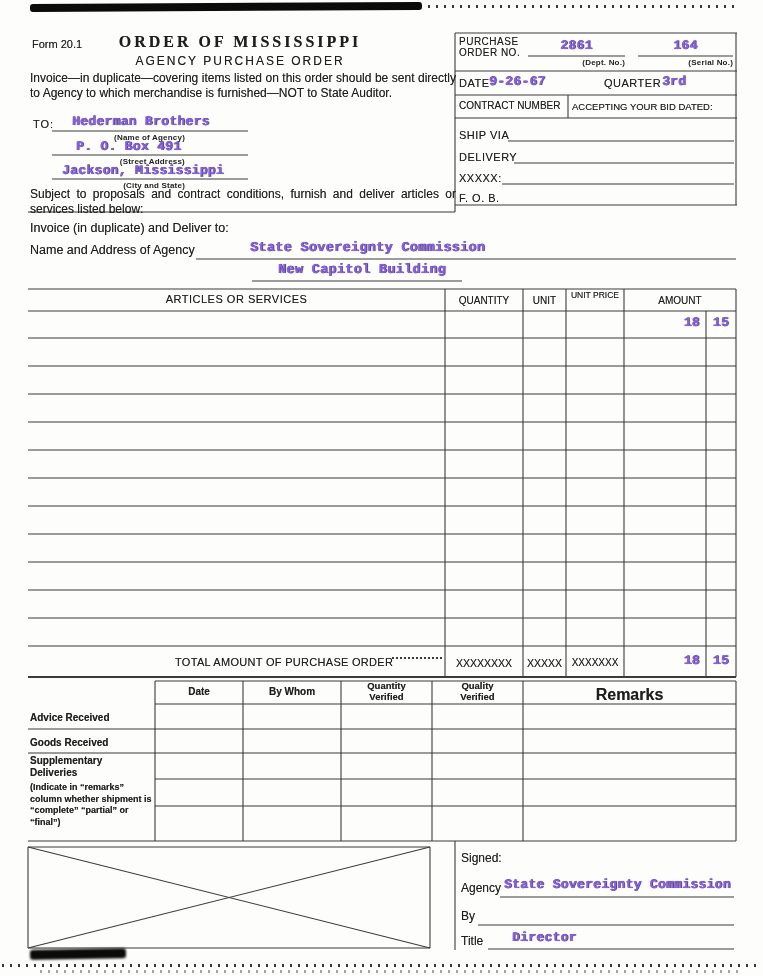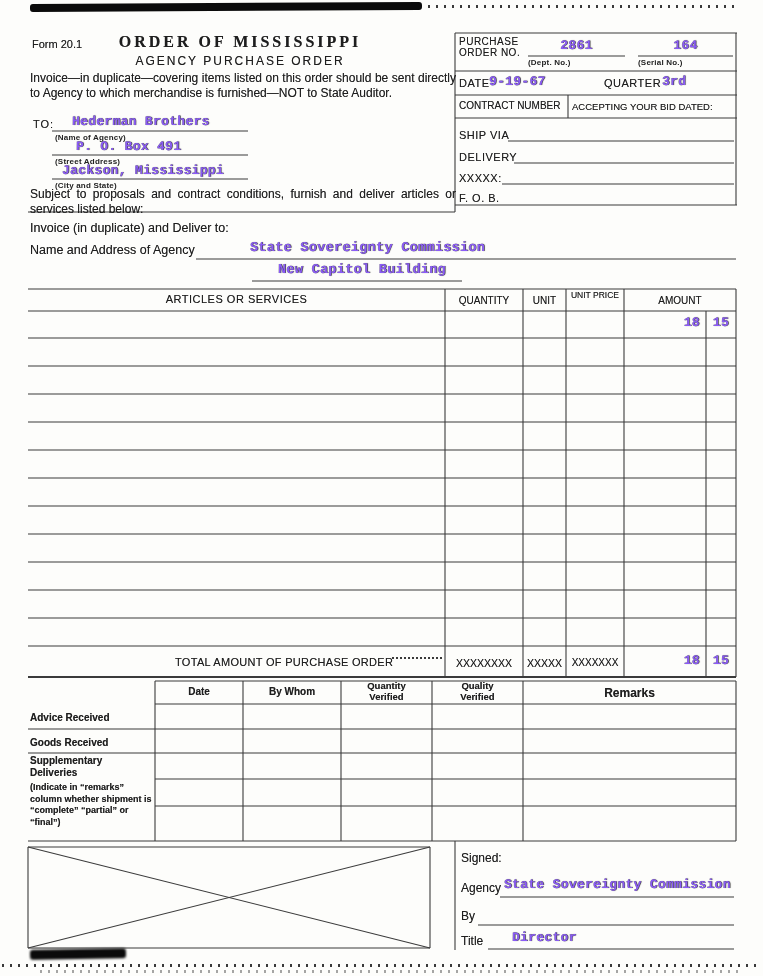--- a/index.html
+++ b/index.html
@@ -3,21 +3,21 @@
 <meta charset="utf-8">
 <style>
   *{margin:0;padding:0;box-sizing:border-box}
   html,body{background:#ffffff}
   .page{position:relative;width:763px;height:976px;background:#fdfdfb;overflow:hidden;
         font-family:"Liberation Sans",sans-serif;color:#1b1b1b}
   .lbl{position:absolute;color:#1e1e1e;text-shadow:0 0 .4px rgba(25,25,25,.55);white-space:nowrap}
   .wrap{white-space:normal}
   .just{text-align:justify}
   .cap{position:absolute;font-size:8px;font-weight:700;letter-spacing:.2px;color:#222;
-       text-align:left;white-space:nowrap}
+       text-align:right;white-space:nowrap}
   .typed{position:absolute;font-family:"Liberation Mono",monospace;font-weight:700;color:#8b5cf6;
          text-shadow:.7px 0 .7px rgba(12,12,12,.8),-.3px .2px .5px rgba(12,12,12,.45);
          white-space:nowrap;letter-spacing:.3px;transform:skewX(-.6deg)}
   .rules{position:absolute;left:0;top:0}
   .smear{position:absolute;background:#0b0b0b;border-radius:3px}
   .dots{position:absolute;height:3px;
         background-image:repeating-linear-gradient(90deg,#3a3a3a 0 2px,transparent 2px 8px)}
   .leader{position:absolute;border-bottom:2px dotted #3a3a3a;height:1px}
   .serif{font-family:"Liberation Serif",serif}
   .b{font-weight:700}
@@ -124,21 +124,21 @@
   <div class="cap" style="left:55px;top:181px;width:130px">(City and State)</div>
   <div class="lbl wrap just" style="left:30px;top:187px;width:426px;font-size:12px;line-height:1.22">Subject to proposals and contract conditions, furnish and deliver articles or services listed below:</div>
 
   <div class="lbl" style="left:459px;top:36px;font-size:10px;letter-spacing:.5px">PURCHASE</div>
   <div class="lbl" style="left:459px;top:47px;font-size:10px;letter-spacing:.5px">ORDER NO.</div>
   <div class="typed ctr" style="left:528px;top:38px;width:97px;font-size:13px">2861</div>
   <div class="cap" style="left:528px;top:58px;width:97px">(Dept. No.)</div>
   <div class="typed ctr" style="left:638px;top:38px;width:95px;font-size:13px">164</div>
   <div class="cap" style="left:638px;top:58px;width:95px">(Serial No.)</div>
   <div class="lbl" style="left:459px;top:77px;font-size:11px;letter-spacing:.5px">DATE</div>
-  <div class="typed" style="left:489px;top:74px;font-size:13px">9-19-67</div>
+  <div class="typed" style="left:489px;top:74px;font-size:13px">9-26-67</div>
   <div class="lbl" style="left:604px;top:77px;font-size:11px;letter-spacing:.5px">QUARTER</div>
   <div class="typed" style="left:662px;top:74px;font-size:13px">3rd</div>
   <div class="lbl" style="left:459px;top:100px;font-size:10px">CONTRACT NUMBER</div>
   <div class="lbl" style="left:572px;top:101px;font-size:9.5px">ACCEPTING YOUR BID DATED:</div>
   <div class="lbl" style="left:459px;top:129px;font-size:11px;letter-spacing:.5px">SHIP VIA</div>
   <div class="lbl" style="left:459px;top:151px;font-size:11px;letter-spacing:.5px">DELIVERY</div>
   <div class="lbl" style="left:459px;top:172px;font-size:11px;letter-spacing:.5px">XXXXX:</div>
   <div class="lbl" style="left:459px;top:192px;font-size:11px;letter-spacing:.5px">F. O. B.</div>
 
   <div class="lbl" style="left:30px;top:221px;font-size:12.5px">Invoice (in duplicate) and Deliver to:</div>
@@ -160,21 +160,21 @@
   <div class="lbl ctr" style="left:445px;top:657px;width:78px;font-size:10.5px">XXXXXXXX</div>
   <div class="lbl ctr" style="left:523px;top:657px;width:43px;font-size:10.5px">XXXXX</div>
   <div class="lbl ctr" style="left:566px;top:657px;width:58px;font-size:10px">XXXXXXX</div>
   <div class="typed rt" style="left:662px;top:653px;width:38px;font-size:13px">18</div>
   <div class="typed ctr" style="left:708px;top:653px;width:26px;font-size:13px">15</div>
 
   <div class="lbl ctr b" style="left:155px;top:686px;width:88px;font-size:10px">Date</div>
   <div class="lbl ctr b" style="left:243px;top:686px;width:98px;font-size:10px">By Whom</div>
   <div class="lbl ctr b wrap" style="left:356px;top:681px;width:61px;font-size:9.5px;line-height:1.15">Quantity Verified</div>
   <div class="lbl ctr b wrap" style="left:447px;top:681px;width:61px;font-size:9.5px;line-height:1.15">Quality Verified</div>
-  <div class="lbl ctr b" style="left:523px;top:686px;width:213px;font-size:12px">Remarks</div>
+  <div class="lbl ctr b" style="left:523px;top:686px;width:213px;font-size:16px">Remarks</div>
 
   <div class="lbl b" style="left:30px;top:712px;font-size:10px">Advice Received</div>
   <div class="lbl b" style="left:30px;top:737px;font-size:10px">Goods Received</div>
   <div class="lbl b wrap" style="left:30px;top:755px;width:108px;font-size:10px;line-height:1.15">Supplementary Deliveries</div>
   <div class="lbl b wrap" style="left:30px;top:782px;width:126px;font-size:9px;line-height:1.3">(Indicate in “remarks” column whether shipment is “complete” “partial” or “final”)</div>
 
   <div class="lbl" style="left:461px;top:851px;font-size:12px">Signed:</div>
   <div class="lbl" style="left:461px;top:881px;font-size:12px">Agency</div>
   <div class="typed" style="left:504px;top:877px;font-size:13px">State Sovereignty Commission</div>
   <div class="lbl" style="left:461px;top:909px;font-size:12px">By</div>

